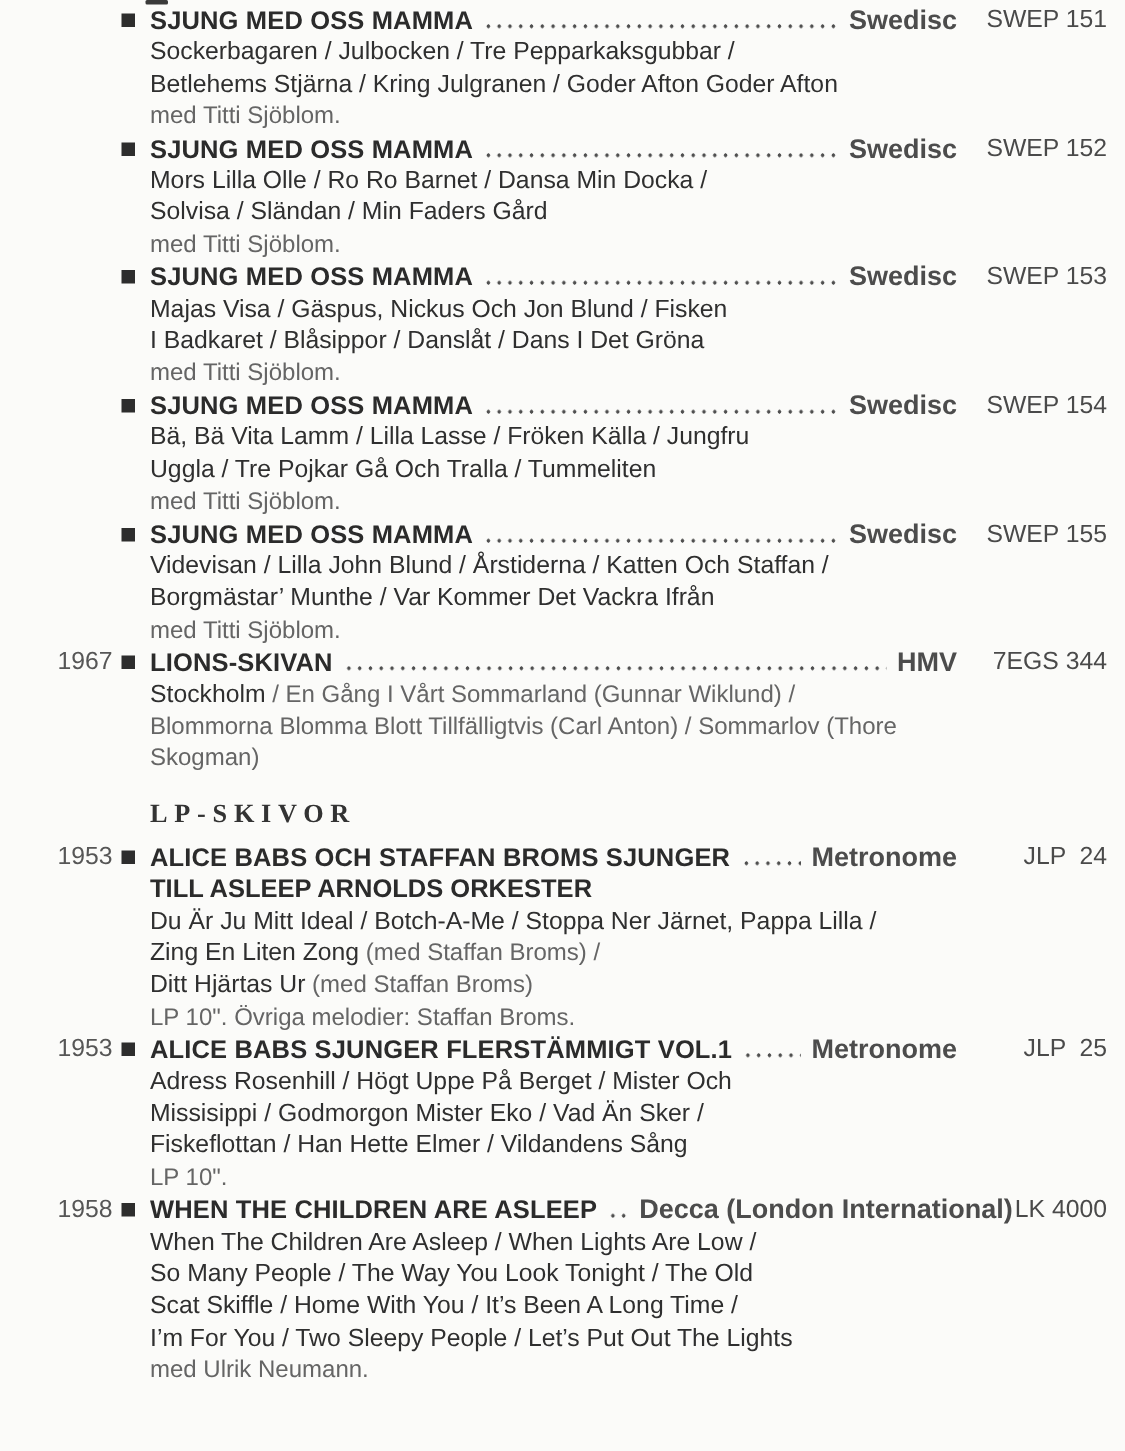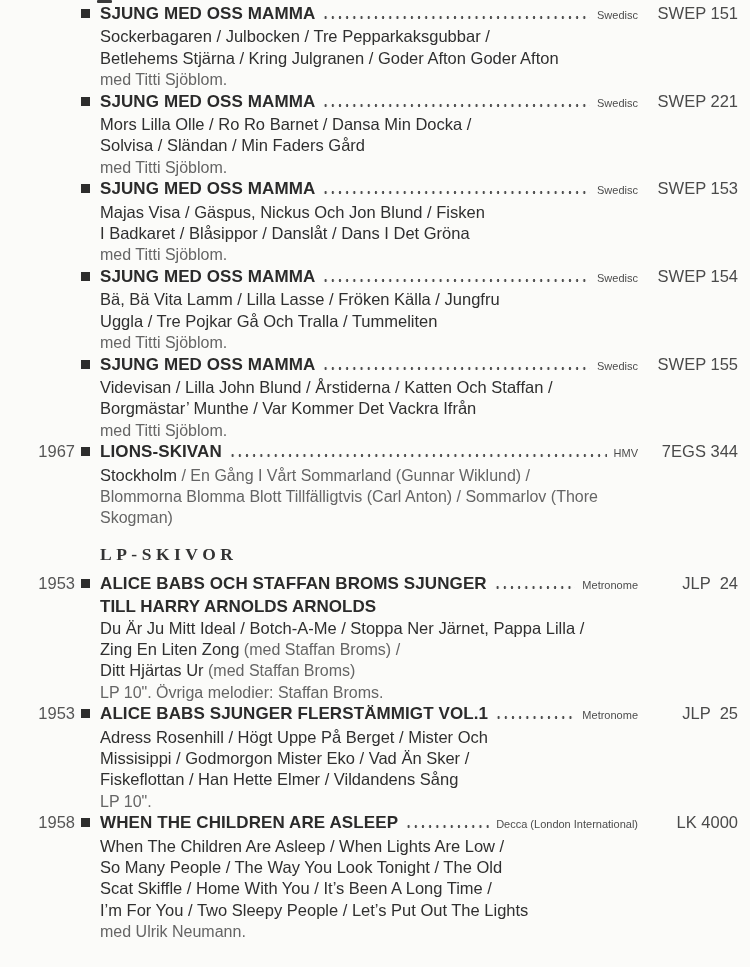--- a/index.html
+++ b/index.html
@@ -39,21 +39,21 @@
     font-weight: bold; color: #2b2b2b; font-size: 17px;
     white-space: nowrap; letter-spacing: 0.1px;
   }
   .leader {
     flex: 1 1 20px; min-width: 14px; height: 3px; margin: 0 7px;
     align-self: baseline;
     background-image: radial-gradient(circle, #4f4f4f 1.15px, rgba(0,0,0,0) 1.4px);
     background-size: 7.2px 3px; background-repeat: repeat-x;
     background-position: 0 100%;
   }
-  .elabel { color: #4c4c4c; font-size: 11px; white-space: nowrap; font-weight: 400; }
+  .elabel { color: #4c4c4c; font-size: 18px; white-space: nowrap; font-weight: 700; }
   .t2 { font-weight: bold; color: #2b2b2b; font-size: 17px; line-height: 21.4px; }
   .line { font-size: 16.5px; line-height: 21.4px; }
   .seg-b { font-weight: normal; color: #2f2f2f; }
   .seg-l { font-weight: 400; color: #656565; font-size: 16px; }
 
   .lp-heading {
     font-family: "Liberation Serif", serif;
     font-size: 17.5px; font-weight: 700; letter-spacing: 4.5px;
     color: #333; margin: 15px 0 8px 88px;
   }
@@ -89,21 +89,21 @@
         <div class="ccol">
           <div class="trow">
             <span class="etitle">SJUNG MED OSS MAMMA</span>
             <span class="leader"></span>
             <span class="elabel">Swedisc</span>
           </div>
           <div class="line"><span class="seg-b">Mors Lilla Olle / Ro Ro Barnet / Dansa Min Docka /</span></div>
           <div class="line"><span class="seg-b">Solvisa / Sländan / Min Faders Gård</span></div>
           <div class="line"><span class="seg-l">med Titti Sjöblom.</span></div>
         </div>
-        <div class="katcol">SWEP 221</div>
+        <div class="katcol">SWEP 152</div>
       </div>
       <div class="entry">
         <div class="ycol"></div>
         <div class="bcol">
           <span class="bullet"></span>
         </div>
         <div class="ccol">
           <div class="trow">
             <span class="etitle">SJUNG MED OSS MAMMA</span>
             <span class="leader"></span>
@@ -172,21 +172,21 @@
         <div class="ycol">1953</div>
         <div class="bcol">
           <span class="bullet"></span>
         </div>
         <div class="ccol">
           <div class="trow">
             <span class="etitle">ALICE BABS OCH STAFFAN BROMS SJUNGER</span>
             <span class="leader"></span>
             <span class="elabel">Metronome</span>
           </div>
-          <div class="t2">TILL HARRY ARNOLDS ARNOLDS</div>
+          <div class="t2">TILL ASLEEP ARNOLDS ORKESTER</div>
           <div class="line"><span class="seg-b">Du Är Ju Mitt Ideal / Botch-A-Me / Stoppa Ner Järnet, Pappa Lilla /</span></div>
           <div class="line"><span class="seg-b">Zing En Liten Zong</span><span class="seg-l"> (med Staffan Broms) /</span></div>
           <div class="line"><span class="seg-b">Ditt Hjärtas Ur</span><span class="seg-l"> (med Staffan Broms)</span></div>
           <div class="line"><span class="seg-l">LP 10". Övriga melodier: Staffan Broms.</span></div>
         </div>
         <div class="katcol">JLP  24</div>
       </div>
       <div class="entry">
         <div class="ycol">1953</div>
         <div class="bcol">

